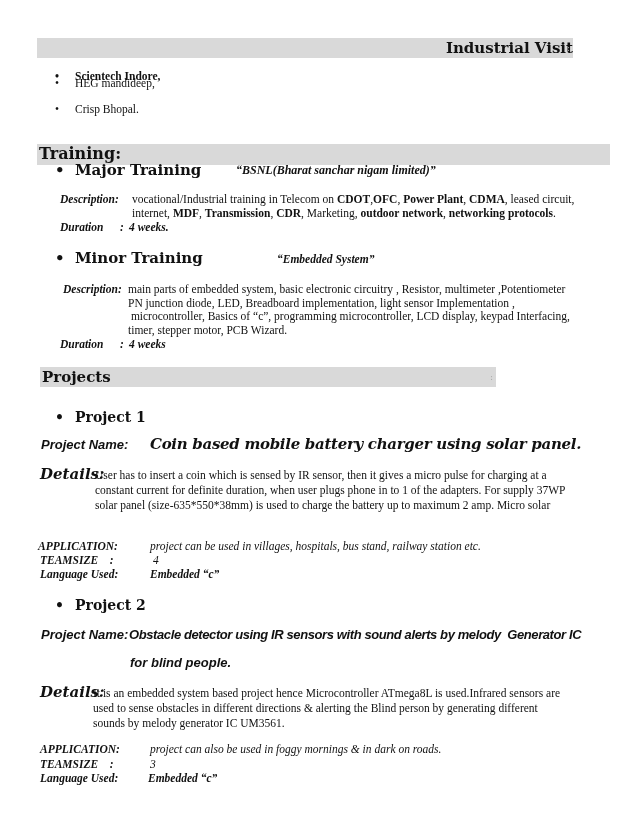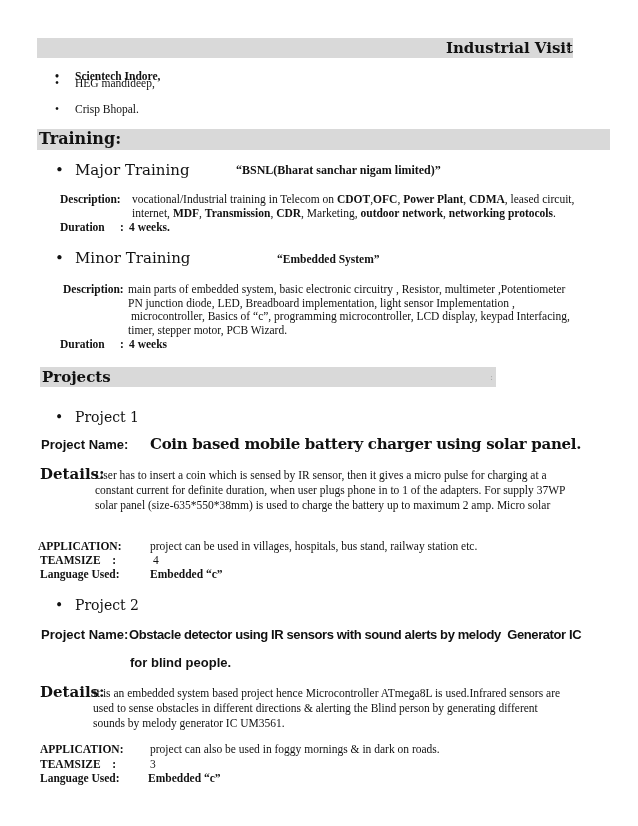--- a/index.html
+++ b/index.html
@@ -1,52 +1,52 @@
 <!DOCTYPE html>
 <html><head>
 <meta charset="utf-8">
 <style>
   html, body { margin: 0; padding: 0; background: #ffffff; }
   body {
     width: 638px; height: 826px; position: relative; overflow: hidden;
     font-family: "Liberation Serif", "DejaVu Serif", serif;
     color: #111;
   }
-  .abs { position: absolute; }
+  .abs { position: absolute; font-style: italic; }
   .section-bar {
     position: absolute; background: #d9d9d9;
     font-family: "DejaVu Serif", serif; font-weight: bold; font-size: 15px;
     color: #111; line-height: 20px; padding-left: 2px; box-sizing: border-box;
   }
   .section-bar .colon {
     position: absolute; right: 3px; top: 0; font-size: 9px; color: #aaa; font-weight: normal;
   }
   .bullet { position: absolute; font-size: 13px; }
   .bullet::before { content: "\2022"; position: absolute; left: -20px; }
   .small { font-size: 11.5px; line-height: 13px; }
   .b { font-weight: bold; }
-  .big { font-size: 15px; font-weight: normal; font-family: "DejaVu Serif", serif; text-align: center; }
+  .big { font-size: 15px; font-weight: bold; font-family: "DejaVu Serif", serif; text-align: center; }
   .sans { font-family: "Liberation Sans", "DejaVu Sans", sans-serif; }
   .lbl { font-weight: bold; font-size: 11.5px; }
   .desc { font-size: 11.5px; line-height: 13.5px; position: absolute; }
 </style>
 </head>
 <body>
 
 <div class="section-bar" style="left:37px; top:38px; width:536px; height:20px;text-align:right;">
   <span>Industrial Visit</span>
   <span class="colon">:</span>
 </div>
 <div>
   <div class="bullet small b" style="left:75px; top:70px;">Scientech Indore,</div>
   <div class="bullet small" style="left:75px; top:77px;">HEG mandideep,</div>
   <div class="bullet small" style="left:75px; top:103px;">Crisp Bhopal.</div>
 </div>
 
-<div class="section-bar" style="left:37px; top:129px; width:573px; height:21px; font-size:16px;">
+<div class="section-bar" style="left:37px; top:144px; width:573px; height:21px; font-size:16px;">
   <span>Training:</span>
 </div>
 
 <div class="bullet big" style="left:75px; top:161px;">Major Training</div>
 <div class="abs b small" style="left:236px; top:164px; font-size:12px;">“BSNL(Bharat sanchar nigam limited)”</div>
 
 <div class="abs lbl" style="left:60px; top:193px;">Description:</div>
 <div class="desc" style="left:132px; top:193px; width:470px;">
   <div>
     <span>vocational/Industrial training in Telecom on </span><b>CDOT</b><span>,</span><b>OFC</b><span>, </span><b>Power Plant</b><span>, </span><b>CDMA</b><span>, leased circuit,</span>

